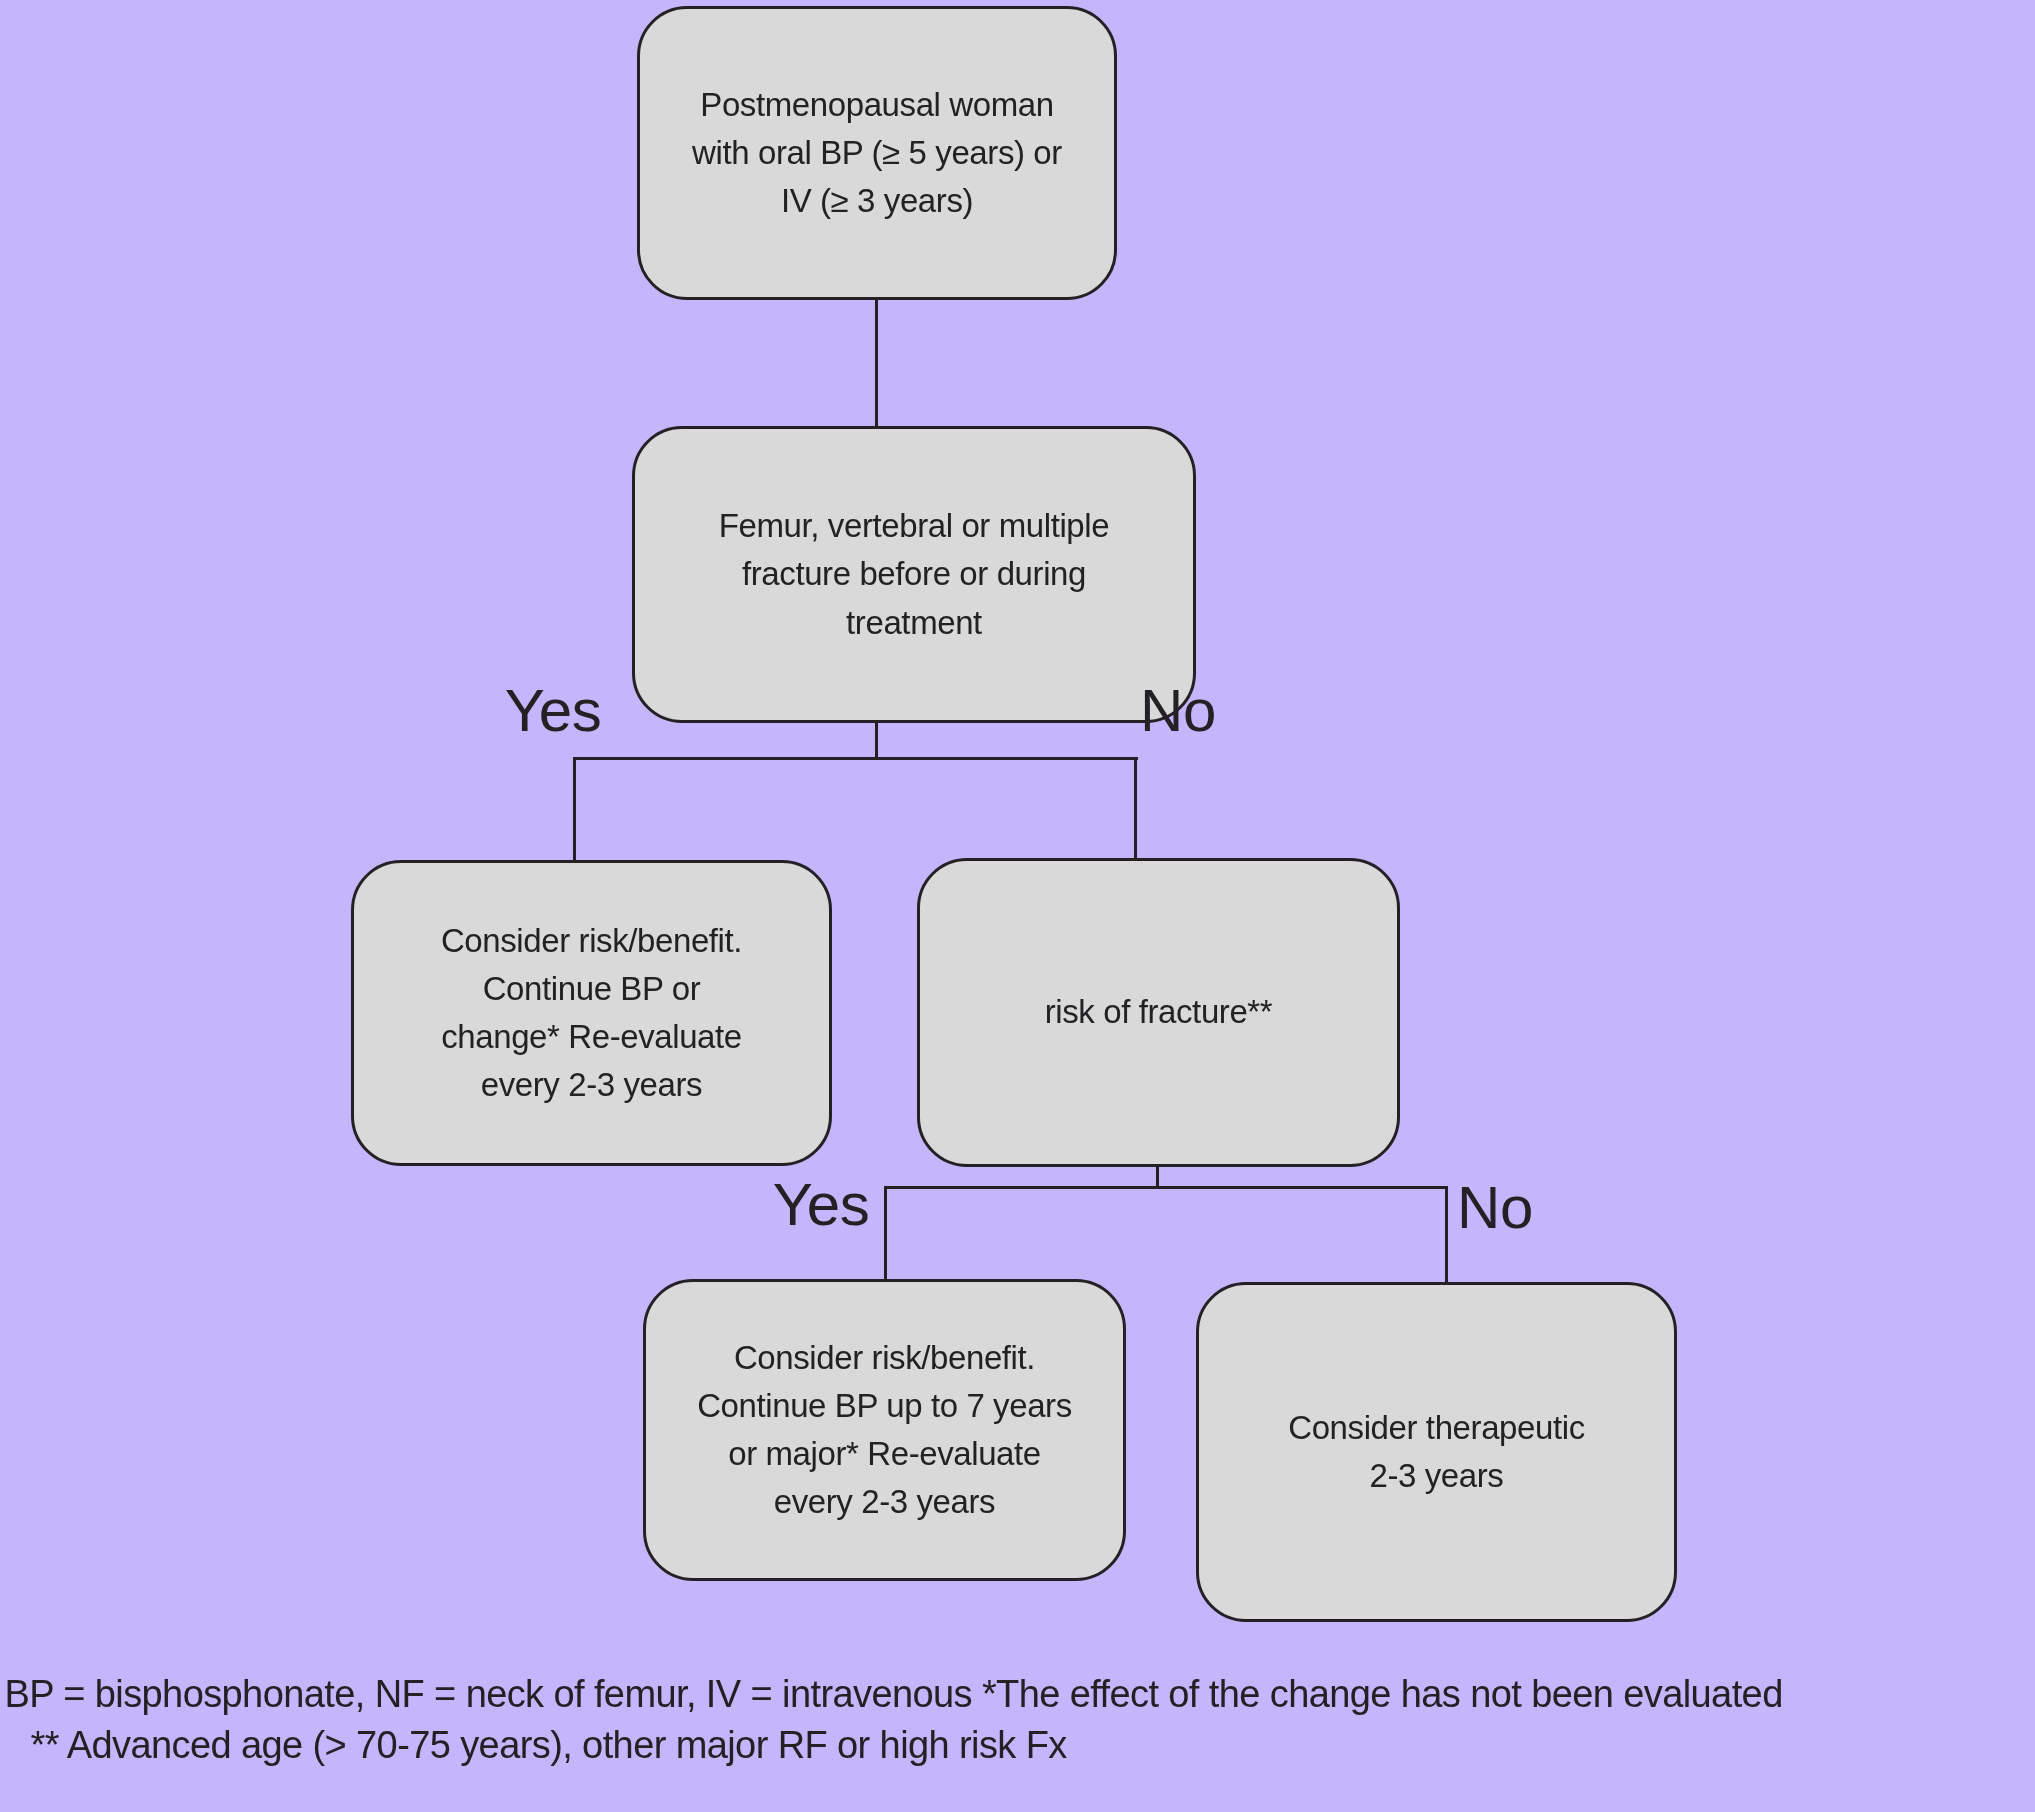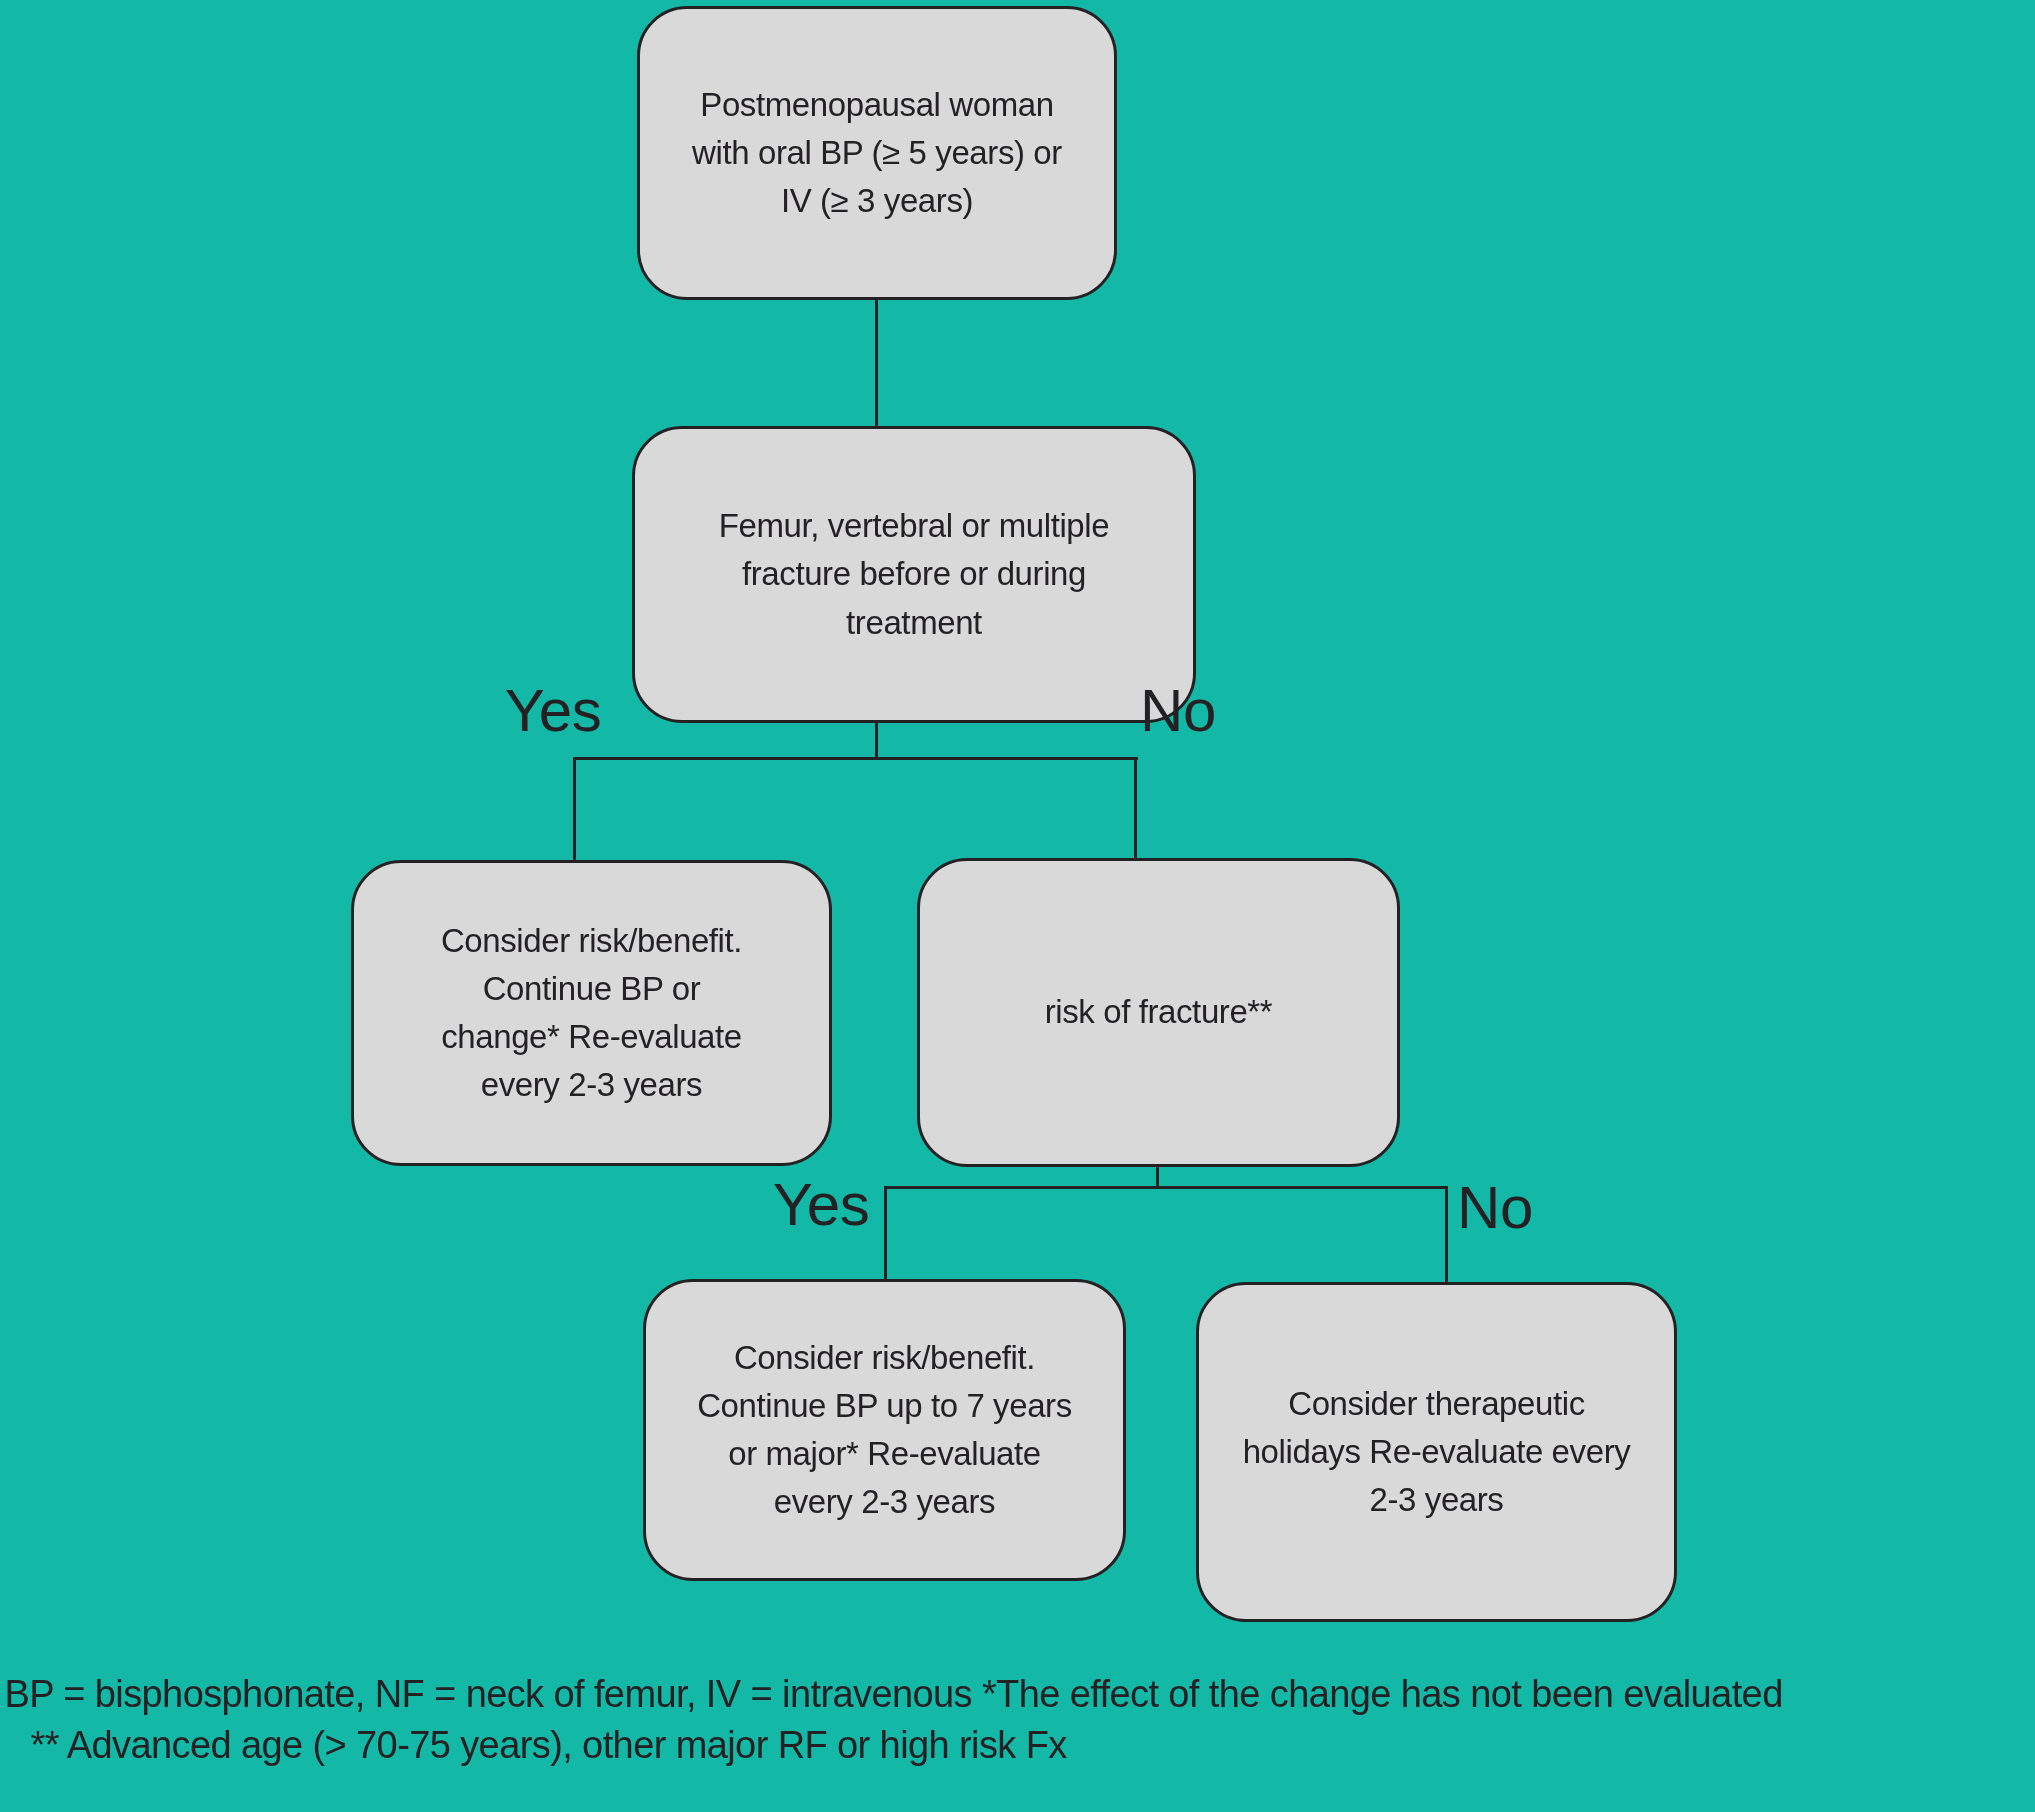--- a/index.html
+++ b/index.html
@@ -4,21 +4,21 @@
 <style>
   html, body {
     margin: 0;
     padding: 0;
     background: #ffffff;
   }
   .canvas {
     position: relative;
     width: 2035px;
     height: 1813px;
-    background: #14b8a6;
+    background: #c4b5fd;
     font-family: "Liberation Sans", sans-serif;
     color: #232124;
     overflow: hidden;
   }
   .node {
     position: absolute;
     box-sizing: border-box;
     background: #d9d9da;
     border: 3.8px solid #232124;
     border-radius: 50px;
@@ -109,21 +109,20 @@
       <span>Consider risk/benefit.</span>
       <span>Continue BP up to 7 years</span>
       <span>or major* Re-evaluate</span>
       <span>every 2-3 years</span>
     </div>
   </div>
 
   <div class="node" style="left:1196px; top:1282px; width:481px; height:340px;">
     <div class="node-text">
       <span>Consider therapeutic</span>
-      <span>holidays Re-evaluate every</span>
       <span>2-3 years</span>
     </div>
   </div>
 
   <div class="branch-label" style="left:553px; top:710px;">Yes</div>
   <div class="branch-label" style="left:1178px; top:710px;">No</div>
   <div class="branch-label" style="left:821px; top:1204px;">Yes</div>
   <div class="branch-label" style="left:1495px; top:1207px;">No</div>
 
   <div class="footnote">

